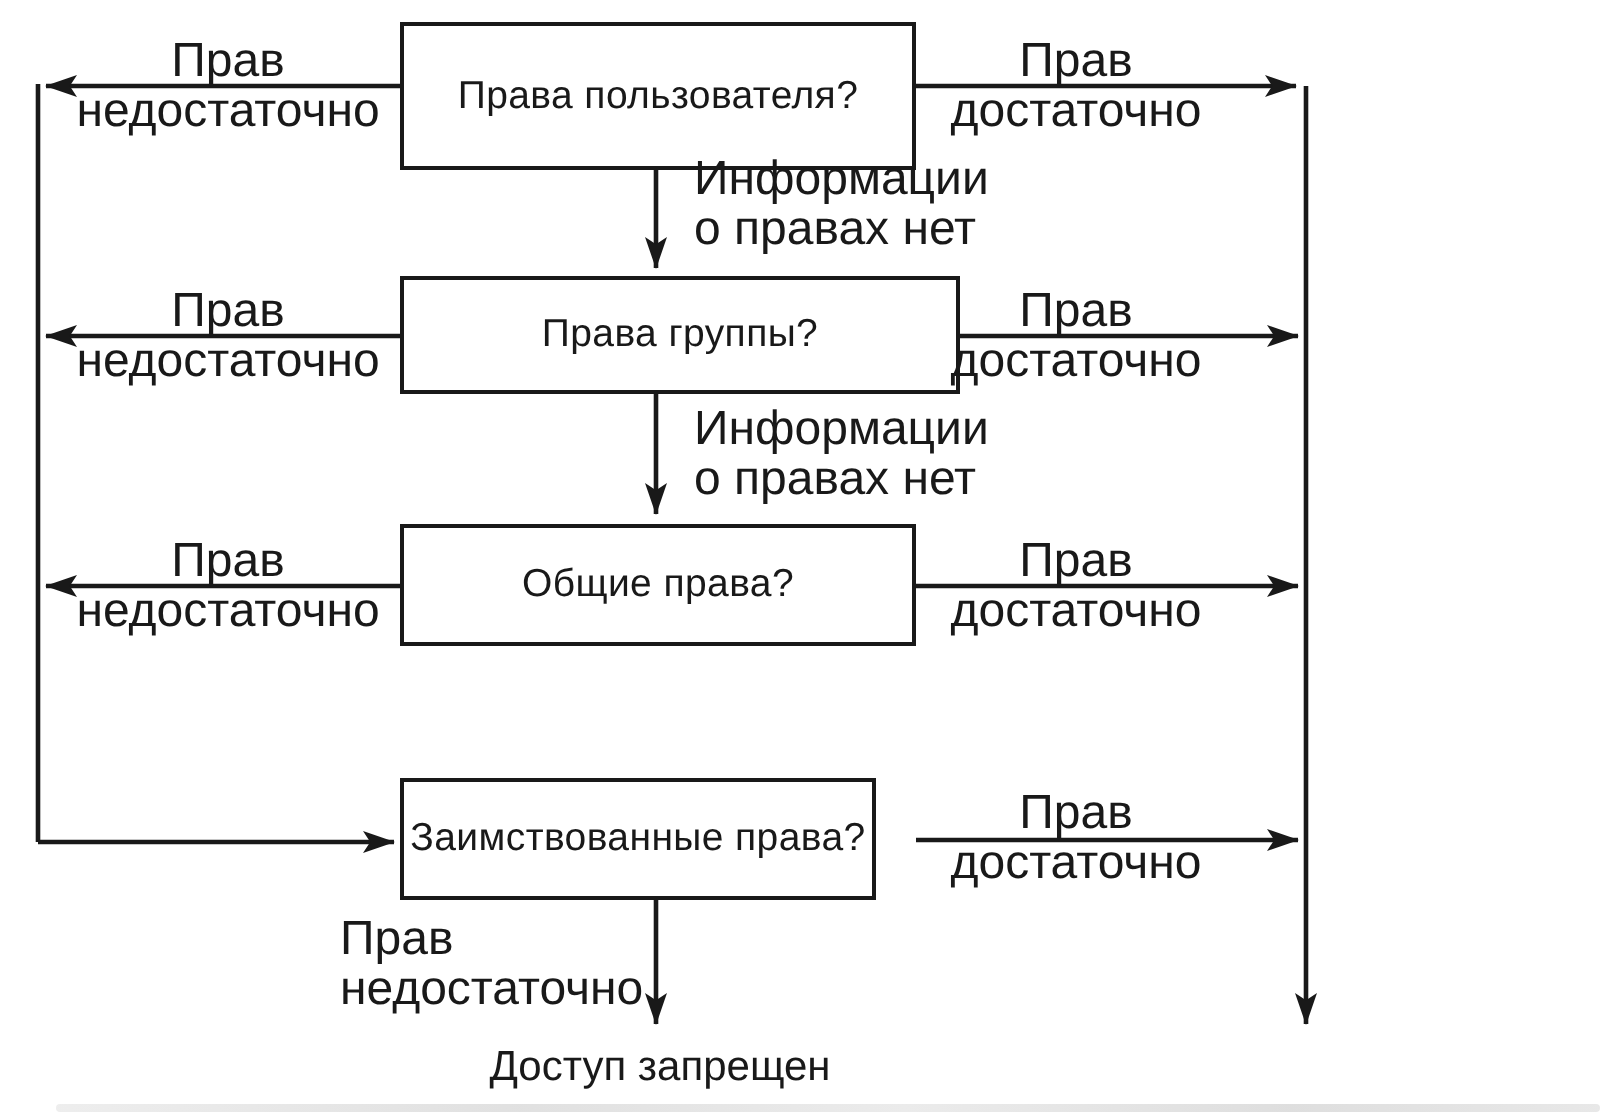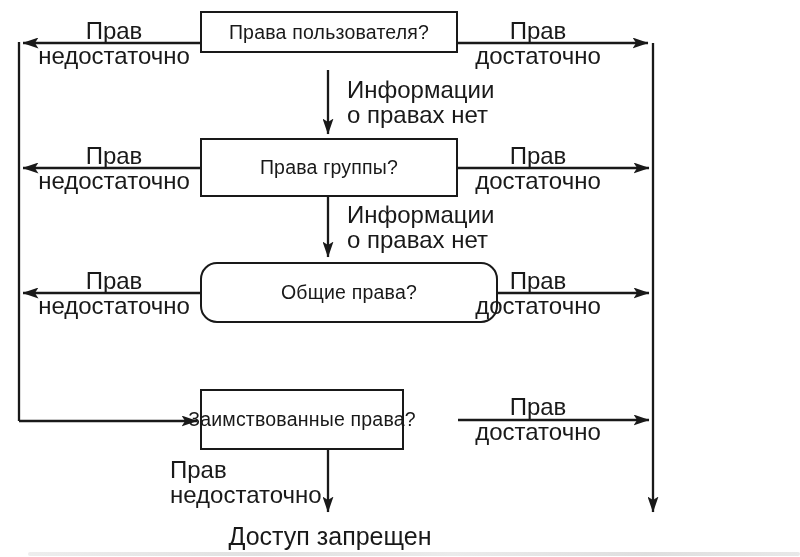--- a/index.html
+++ b/index.html
@@ -9,21 +9,21 @@
   }
   .connector-layer{position:absolute;left:0;top:0;}
   .dbox{
     position:absolute;box-sizing:border-box;border:2.5px solid #191919;background:#ffffff;
     display:flex;align-items:center;justify-content:center;
     font-size:19.5px;letter-spacing:.2px;white-space:nowrap;
   }
   .lbl{position:absolute;font-size:24px;line-height:25px;white-space:nowrap;}
   .lbl.center{text-align:center;}
   .lbl .ln{display:block;}
-  .outcome{position:absolute;font-size:25px;text-align:center;white-space:nowrap;}
+  .outcome{position:absolute;font-size:21px;text-align:center;white-space:nowrap;}
   .scan-artifact{
     position:absolute;left:28px;right:0;bottom:1px;height:4px;
     background:linear-gradient(90deg,#e9e9e9 0%,#d9d9d9 30%,#e6e6e6 55%,#d6d6d6 80%,#e2e2e2 100%);
     border-radius:2px;opacity:.8;
   }
 </style>
 </head>
 <body>
 
 <div class="stage">
@@ -49,30 +49,30 @@
     <line x1="458" y1="420" x2="649" y2="420" stroke="#191919" stroke-width="2.3" marker-end="url(#ah)"></line>
 
     <line x1="653" y1="43" x2="653" y2="512" stroke="#191919" stroke-width="2.3" marker-end="url(#ah)"></line>
 
     <line x1="328" y1="70" x2="328" y2="134" stroke="#191919" stroke-width="2.3" marker-end="url(#ah)"></line>
     <line x1="328" y1="197" x2="328" y2="257" stroke="#191919" stroke-width="2.3" marker-end="url(#ah)"></line>
 
     <line x1="328" y1="450" x2="328" y2="512" stroke="#191919" stroke-width="2.3" marker-end="url(#ah)"></line>
   </svg>
 
-  <div class="dbox" style="left:200px;top:11px;width:258px;height:42px;">
+  <div class="dbox" style="left:200px;top:11px;width:258px;height:74px;">
     <span>Права пользователя?</span>
   </div>
-  <div class="dbox" style="left:200px;top:138px;width:258px;height:59px;">
+  <div class="dbox" style="left:200px;top:138px;width:280px;height:59px;">
     <span>Права группы?</span>
   </div>
-  <div class="dbox" style="left:200px;top:262px;width:298px;height:61px;border-radius:17px;">
+  <div class="dbox" style="left:200px;top:262px;width:258px;height:61px;">
     <span>Общие права?</span>
   </div>
-  <div class="dbox" style="left:200px;top:389px;width:204px;height:61px;">
+  <div class="dbox" style="left:200px;top:389px;width:238px;height:61px;">
     <span>Заимствованные права?</span>
   </div>
 
   <div class="lbl center" style="left:38px;top:18px;width:152px;">
     <span class="ln">Прав</span>
     <span class="ln">недостаточно</span>
   </div>
   <div class="lbl center" style="left:38px;top:143px;width:152px;">
     <span class="ln">Прав</span>
     <span class="ln">недостаточно</span>

